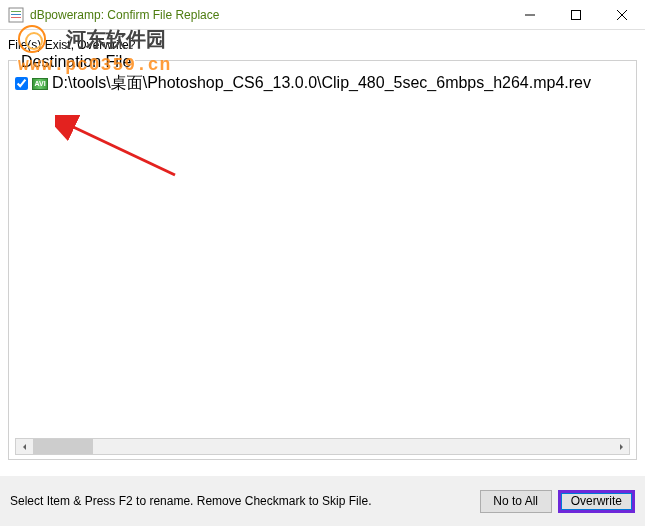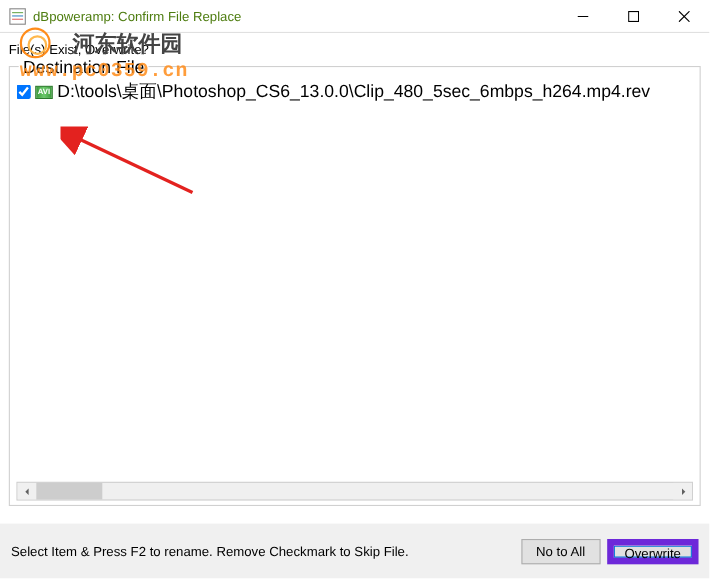--- a/index.html
+++ b/index.html
@@ -25,21 +25,21 @@
     .list-area { height: 355px; overflow: auto; }
 
     .hscroll { position: absolute; bottom: 4px; left: 6px; right: 6px; height: 17px; background: #f0f0f0; border: 1px solid #d0d0d0; display: flex; }
     .hs-btn { width: 17px; height: 100%; background: #f0f0f0; border: none; display: flex; align-items: center; justify-content: center; cursor: pointer; }
     .hs-track { flex: 1; position: relative; }
     .hs-thumb { position: absolute; left: 0; top: 0; width: 60px; height: 100%; background: #cdcdcd; }
 
     .bottombar { position: absolute; bottom: 0; left: 0; right: 0; height: 50px; padding: 8px 10px; background: #f0f0f0; display: flex; align-items: center; }
     .hint { flex: 1; font-size: 12px; color: #000; }
     .btn { min-width: 72px; height: 23px; background: #e1e1e1; border: 1px solid #adadad; font-size: 12px; cursor: pointer; margin-left: 6px; padding: 0 10px; }
-    .btn.primary { border: 6px solid #6d28d9; box-shadow: 0 0 0 1px #0078d7 inset; }
+    .btn.primary { border: 3px solid #6d28d9; box-shadow: 0 0 0 1px #0078d7 inset; }
 
     .watermark { position: absolute; top: 25px; left: 18px; pointer-events: none; }
     .wm-logo { display: flex; align-items: center; gap: 16px; text-align: center; }
     .wm-circle { width: 28px; height: 28px; border-radius: 50%; border: 2px solid #ff8c1a; position: relative; }
     .wm-circle::before { content: ''; position: absolute; width: 14px; height: 14px; border-radius: 50%; border: 2px solid #ffb84d; top: 5px; left: 5px; }
     .wm-cn { font-size: 20px; font-weight: bold; color: #444; margin-left: 4px; font-family: "Microsoft YaHei", sans-serif; }
     .wm-url { font-size: 18px; font-weight: bold; color: #ff8c1a; font-family: "Courier New", monospace; letter-spacing: 1px; opacity: 0.85; margin-top: 2px; }
 
     .arrow { position: absolute; top: 115px; left: 55px; pointer-events: none; }
   </style>

